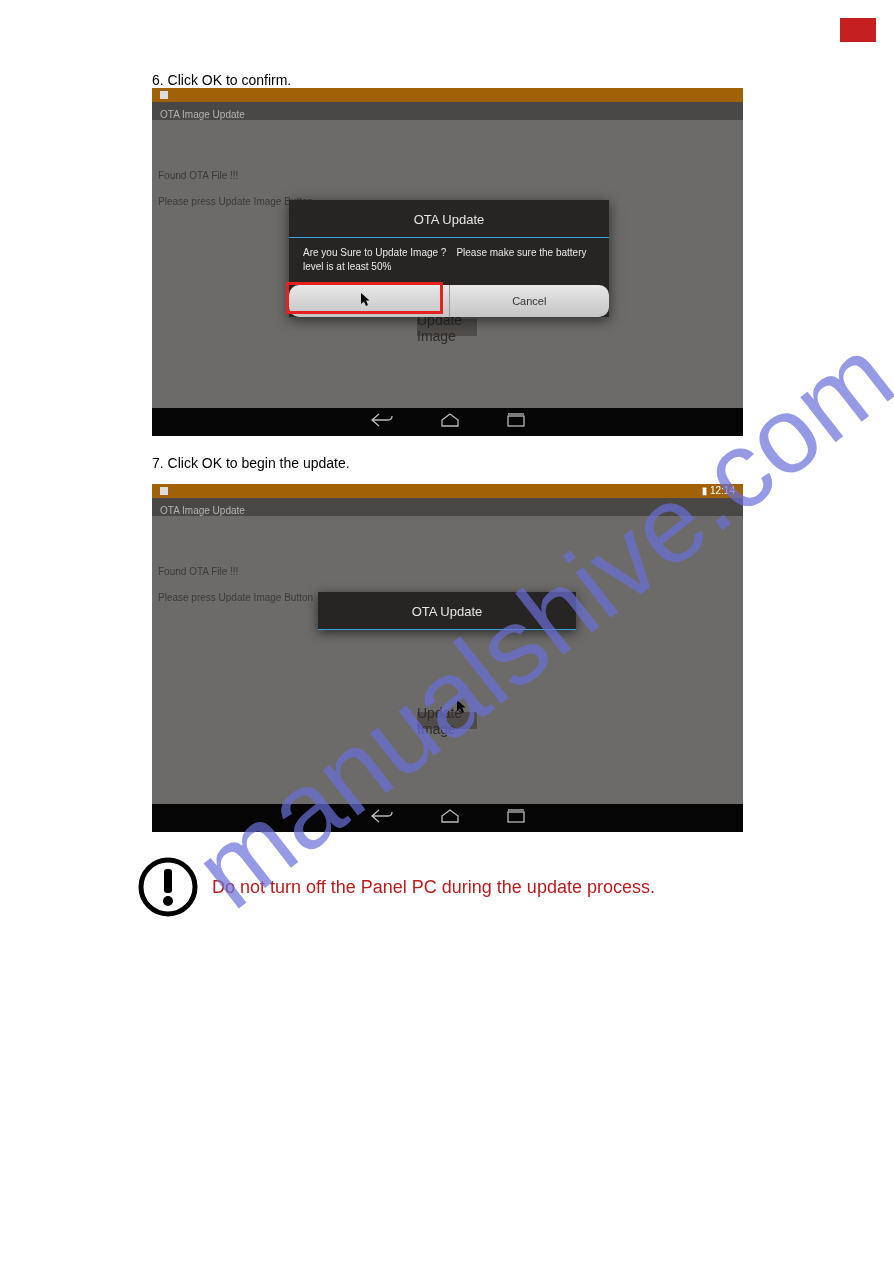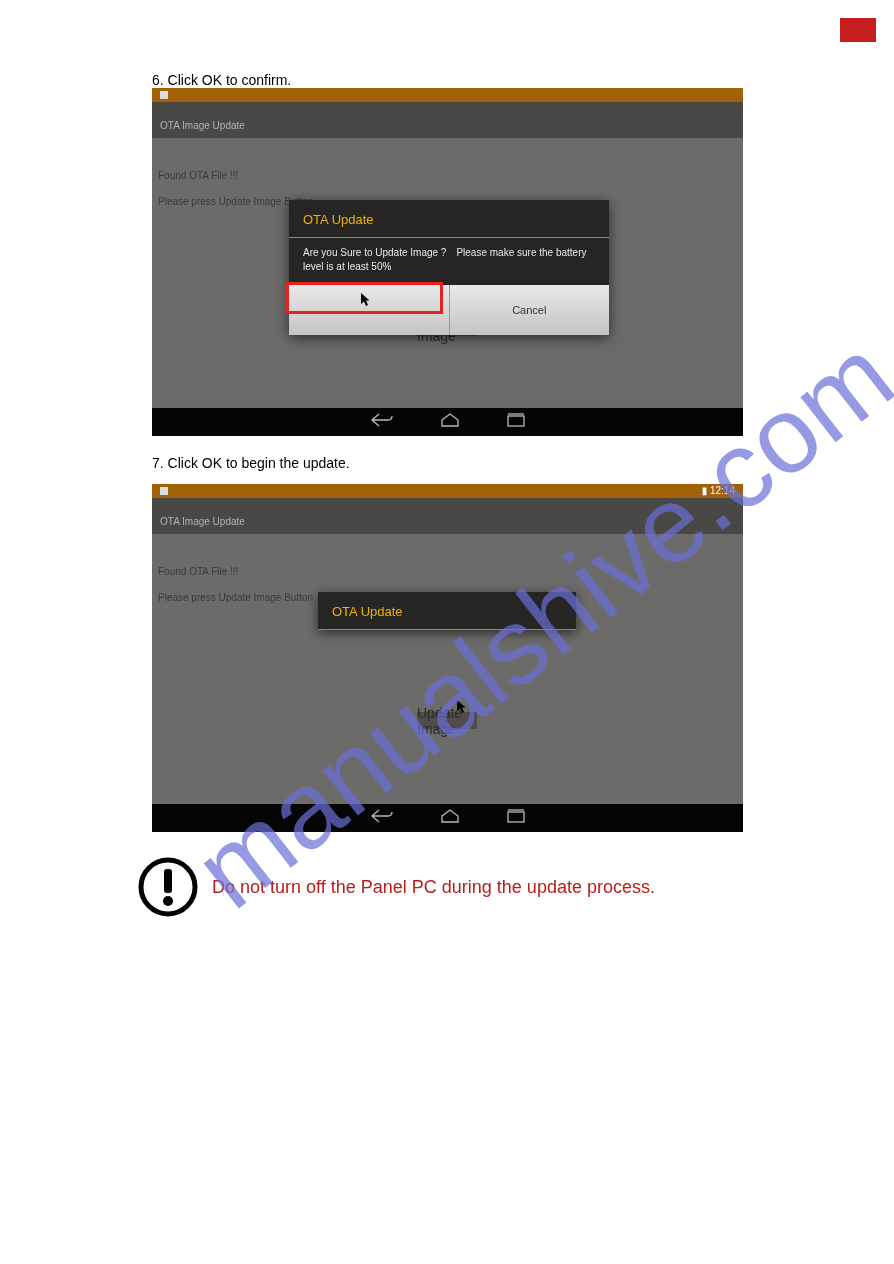--- a/index.html
+++ b/index.html
@@ -7,33 +7,33 @@
 .page-header { position: absolute; top: 18px; right: 18px; width: 36px; height: 24px; background: #c41e1e; }
 .step-text { position: absolute; font-size: 14px; color: #000; }
 .step1 { top: 72px; left: 152px; }
 .step2 { top: 455px; left: 152px; }
 .scrn { position: absolute; left: 152px; width: 591px; height: 348px; background: #6d6b69; }
 .scrn1 { top: 88px; }
 .scrn2 { top: 484px; }
 .statusbar { position: absolute; top: 0; left: 0; right: 0; height: 16px; background: #a16207; }
 .sb-left { position: absolute; left: 8px; top: 3px; width: 8px; height: 8px; background: #ddd; }
 .sb-right { position: absolute; right: 8px; top: 1px; color: #fff; font-size: 10px; }
-.apptitle { position: absolute; top: 14px; left: 0; right: 0; height: 18px; background: #494846; color: #b5b3b1; font-size: 10px; padding: 18px 8px; }
+.apptitle { position: absolute; top: 14px; left: 0; right: 0; height: 18px; background: #494846; color: #b5b3b1; font-size: 10px; padding: 7px 8px; }
 .fot { position: absolute; top: 52px; left: 6px; color: #3b3a38; font-size: 10px; margin-top: 30px; }
 .pup { position: absolute; top: 108px; left: 6px; color: #3b3a38; font-size: 10px; }
 .navbar { position: absolute; bottom: 0; left: 0; right: 0; height: 28px; background: #050505; }
 .nav-icons { position: absolute; left: 50%; top: 50%; transform: translate(-50%, -50%); display: flex; gap: 48px; }
 .upd-btn { position: absolute; top: 231px; left: 265px; width: 60px; height: 17px; background: #4f4c4a; color: #2d2b29; font-size: 14px; display: flex; align-items: center; justify-content: center; }
 .dialog { position: absolute; background: #272523; box-shadow: 0 3px 12px rgba(0,0,0,.6); }
 .dlg1 { top: 112px; left: 137px; width: 320px; }
 .dlg-title-row { padding: 12px 14px 4px; }
-.dlg-title { color: #eab308; font-size: 13px; }
+.dlg-title { color: #e5e5e5; font-size: 13px; text-align: center; }
 .dlg-sep { height: 1px; background: #3da2d6; margin-top: 6px; }
 .dlg-body { padding: 8px 14px 12px; color: #eaeaea; font-size: 10px; line-height: 1.35; }
-.dlg-btns { height: 50px; background: linear-gradient(#e8e8e8, #c4c4c4); display: flex; position: relative; }
+.dlg-btns { height: 32px; background: linear-gradient(#e8e8e8, #c4c4c4); display: flex; position: relative; border-radius: 10px; }
 .dlg-btn { flex: 1; display: flex; align-items: center; justify-content: center; font-size: 11px; color: #333; position: relative; }
 .btn-sep { width: 1px; background: #9a9a9a; }
 .hl-red { position: absolute; border: 3px solid #e72020; pointer-events: none; }
 .hl-ok1 { top: -3px; left: -3px; width: 157px; height: 32px; }
 .cursor1 { position: absolute; top: 8px; left: 72px; }
 .dlg2 { top: 108px; left: 166px; width: 258px; }
 .dlg2-btns { height: 30px; background: linear-gradient(#e8e8e8, #c4c4c4); display: flex; align-items: center; justify-content: center; position: relative; }
 .dlg2-btn { font-size: 11px; color: #333; }
 .hl-ok2 { top: -2px; left: 67px; width: 128px; height: 28px; }
 .cursor2 { position: absolute; top: 216px; left: 305px; }

